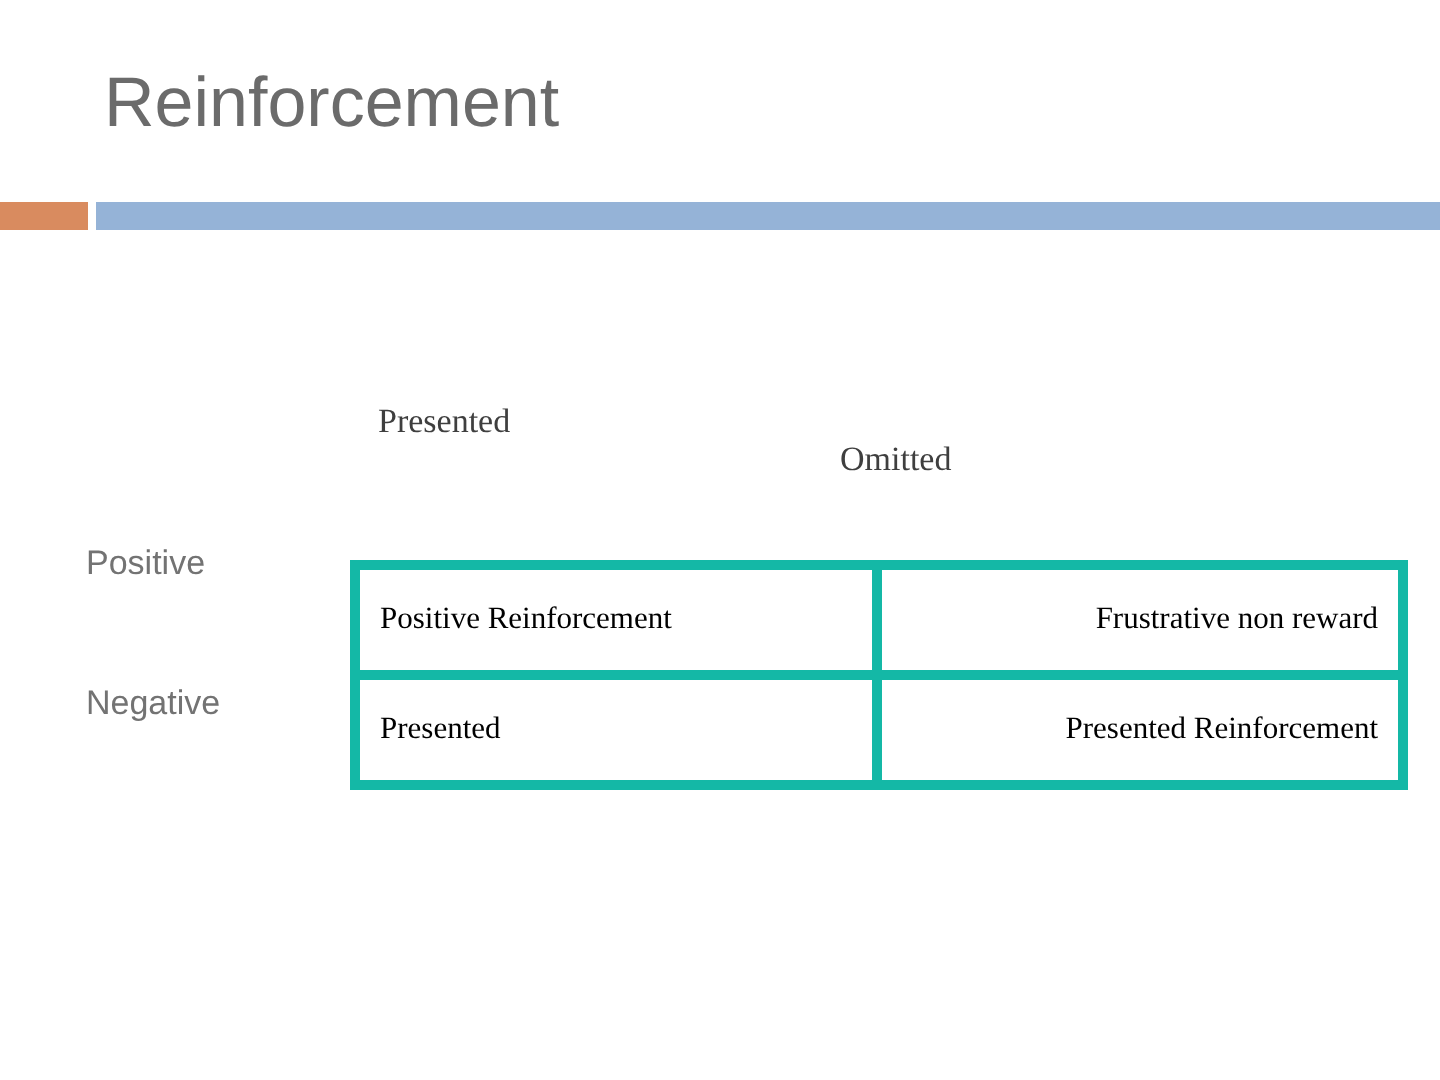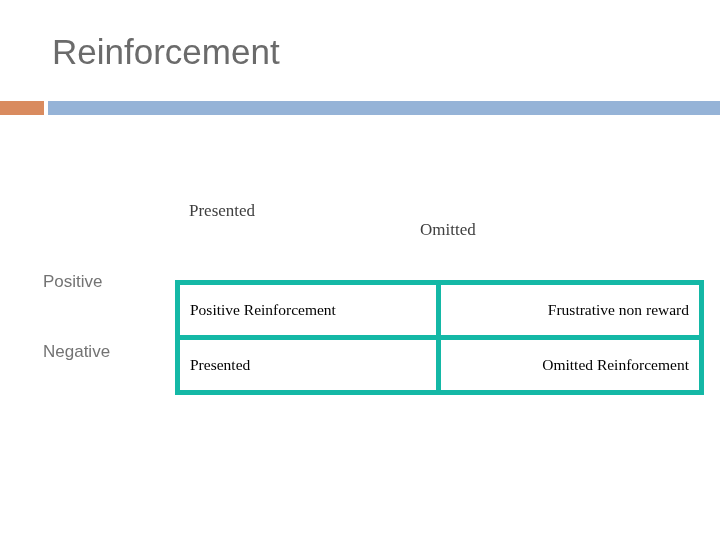--- a/index.html
+++ b/index.html
@@ -117,18 +117,18 @@
   <div class="row-label negative">Negative</div>
 
   <table class="matrix">
     <tbody>
       <tr>
         <td class="left-cell">Positive Reinforcement</td>
         <td class="right-cell">Frustrative non reward</td>
       </tr>
       <tr>
         <td class="left-cell">Presented</td>
-        <td class="right-cell">Omitted Reinforcement</td>
+        <td class="right-cell">Presented Reinforcement</td>
       </tr>
     </tbody>
   </table>
 
 </div>
 
 </body></html>

